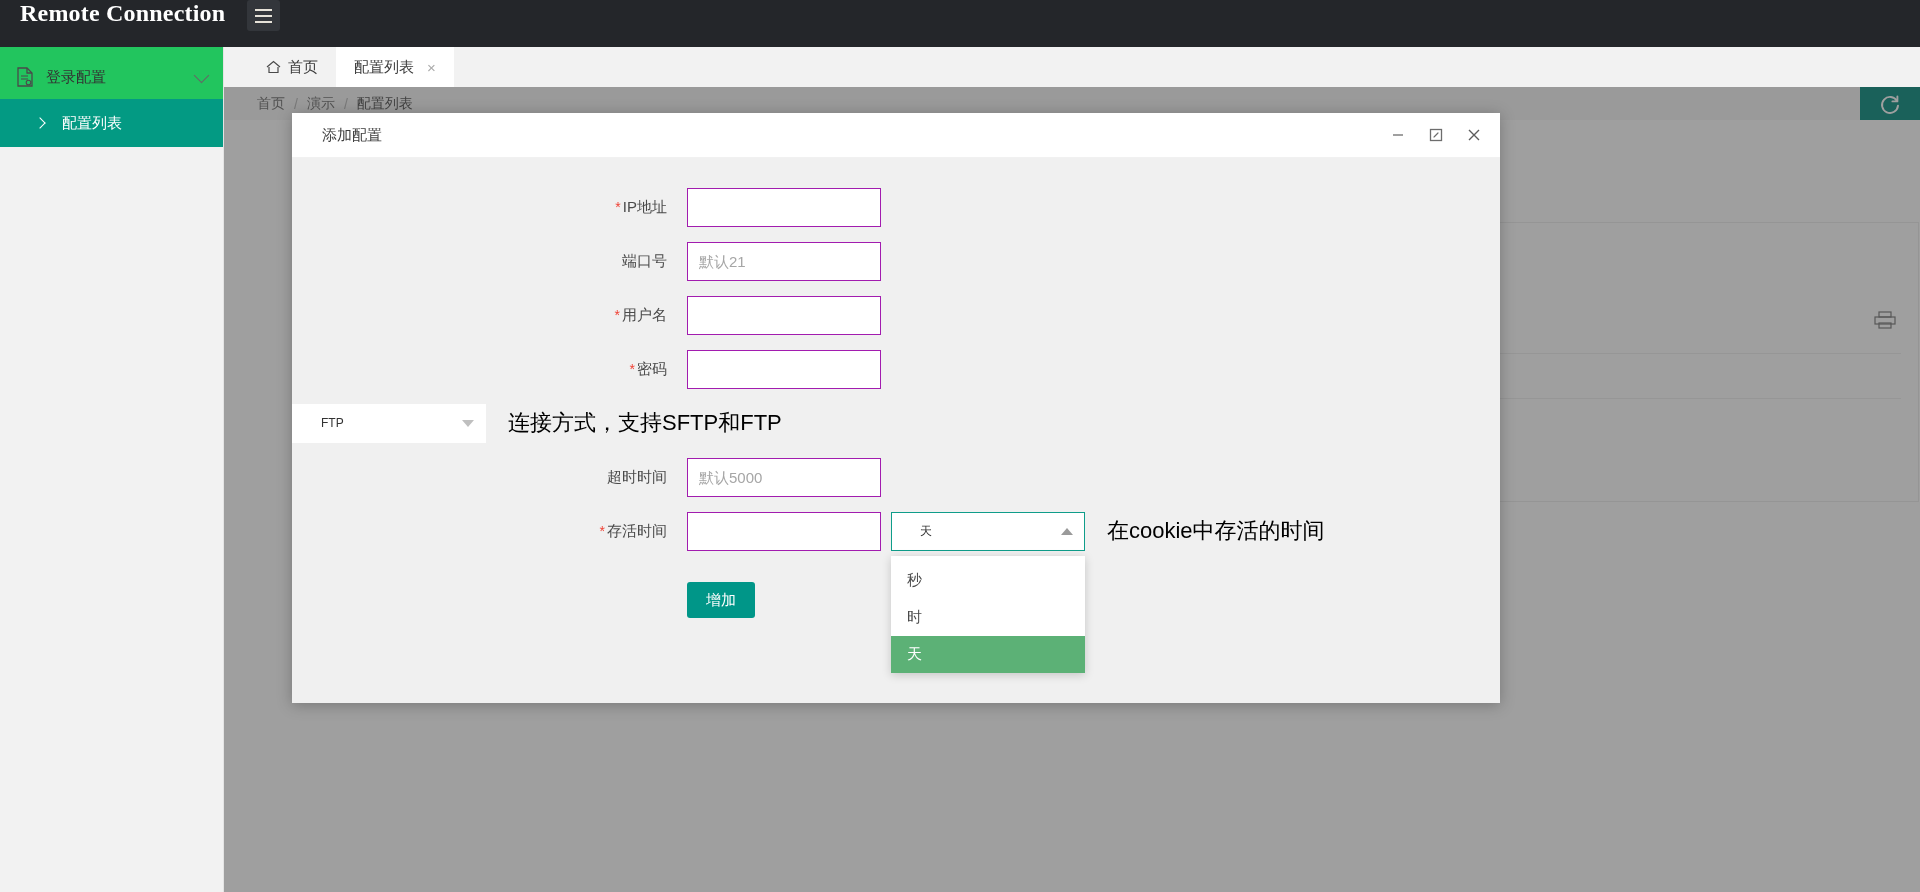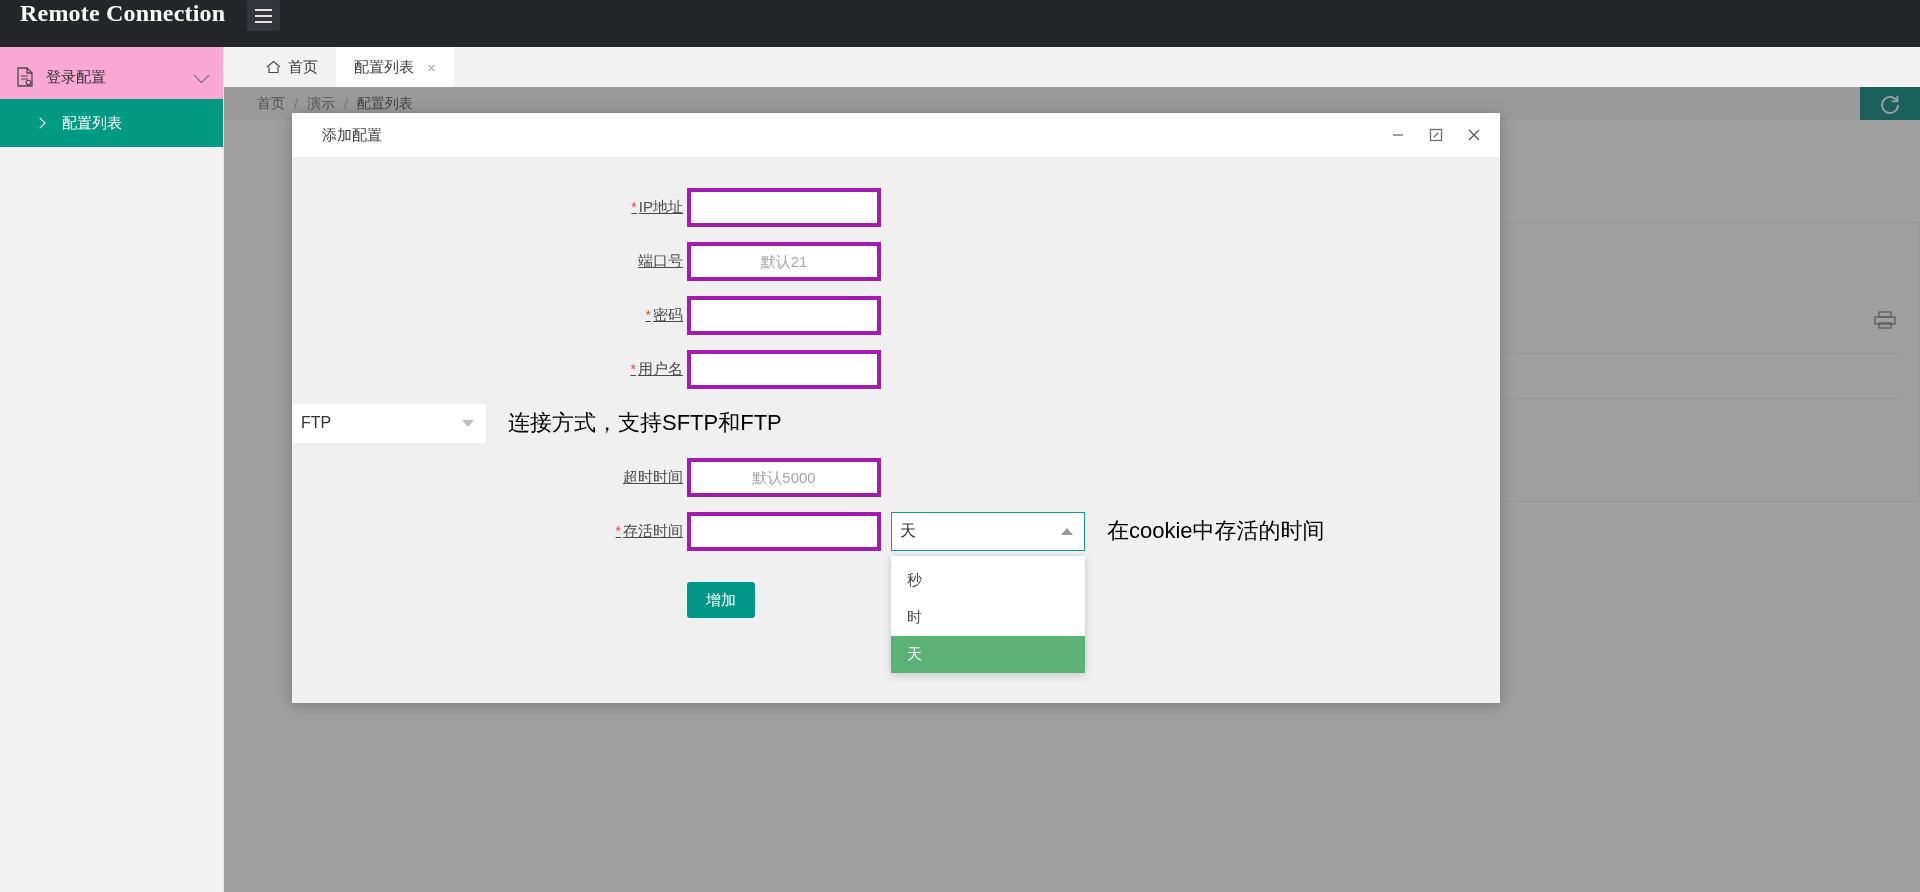--- a/index.html
+++ b/index.html
@@ -26,21 +26,21 @@
   }
   .hamburger i{ display:block; width:17px; height:2px; background:#e6e2d8; }
 
   
   .sidebar{
     position:absolute; left:0; top:47px; width:224px; height:845px;
     background:#f2f2f2; border-right:1px solid #e4e4e4;
   }
   .side-group{
     height:52px; display:flex; align-items:center; padding:8px 16px 0 16px;
-    background:#f9a8d4; color:#333; font-size:15px; cursor:pointer;
+    background:#22c55e; color:#333; font-size:15px; cursor:pointer;
   }
   .doc-icon{ width:18px; height:20px; position:relative; margin-right:12px; flex:0 0 auto;}
   .doc-icon svg{ display:block; }
   .side-group .label{ flex:1 1 auto; }
   .chev-down{
     width:11px; height:11px; border-right:1.6px solid #666; border-bottom:1.6px solid #666;
     transform:rotate(45deg); margin-bottom:4px;
   }
   .side-item{
     height:48px; background:#039a83; color:#ffffff; display:flex; align-items:center;
@@ -128,35 +128,34 @@
   .win-btn svg{ display:block; }
 
   .modal-body{
     position:relative; height:545px; background:#f0f0f0; padding-top:22px;
   }
 
   .frow{
     position:relative; display:flex; align-items:center; height:54px; margin-bottom:0;
   }
   .flabel{
-    width:395px; text-align:right; padding-right:4px;
-    font-size:15px; color:#4a4a4a; white-space:nowrap;text-decoration:underline;
+    width:395px; text-align:right; padding-right:20px;
+    font-size:15px; color:#4a4a4a; white-space:nowrap;
   }
   .req{ color:#f04134; margin-right:2px; font-size:14px; }
   .finput{
-    width:194px; height:39px; background:#ffffff; border:4px solid #a21caf;
+    width:194px; height:39px; background:#ffffff; border:1px solid #a21caf;
     font-size:15px; color:#333; padding:0 11px; outline:none;
     font-family:"Liberation Sans","DejaVu Sans",sans-serif;
-    text-align:center;
   }
   .finput::placeholder{ color:#a6a6a6; }
 
   .fselect{
     position:relative; width:194px; height:39px; background:#ffffff;
-    display:flex; align-items:center; padding:0 8px; font-size:16px; color:#333;
+    display:flex; align-items:center; padding:0 28px; font-size:12px; color:#333;
     cursor:pointer; border:1px solid #ffffff;
   }
   .fselect.focused{ border:1px solid #0f9d8a; }
   .caret-down{
     position:absolute; right:11px; width:0; height:0;
     border-left:6px solid transparent; border-right:6px solid transparent;
     border-top:7px solid #bfbfbf;
   }
   .caret-up{
     position:absolute; right:11px; width:0; height:0;
@@ -301,30 +300,30 @@
       <input class="finput" value="" placeholder="" style="">
     </div>
 
     <div class="frow">
       <div class="flabel">端口号</div>
       <input class="finput" value="" placeholder="默认21" style="">
     </div>
 
     <div class="frow">
       <div class="flabel">
+        <span class="req">*</span><span>用户名</span>
+      </div>
+      <input class="finput" value="" placeholder="" style="">
+    </div>
+
+    <div class="frow">
+      <div class="flabel">
         <span class="req">*</span><span>密码</span>
       </div>
       <input class="finput" type="password" value="" placeholder="" style="">
-    </div>
-
-    <div class="frow">
-      <div class="flabel">
-        <span class="req">*</span><span>用户名</span>
-      </div>
-      <input class="finput" value="" placeholder="" style="">
     </div>
 
     <div class="frow">
       <div class="fselect">
         <span>FTP</span>
         <span class="caret-down"></span>
       </div>
       <div class="annot">连接方式，支持SFTP和FTP</div>
     </div>
 

